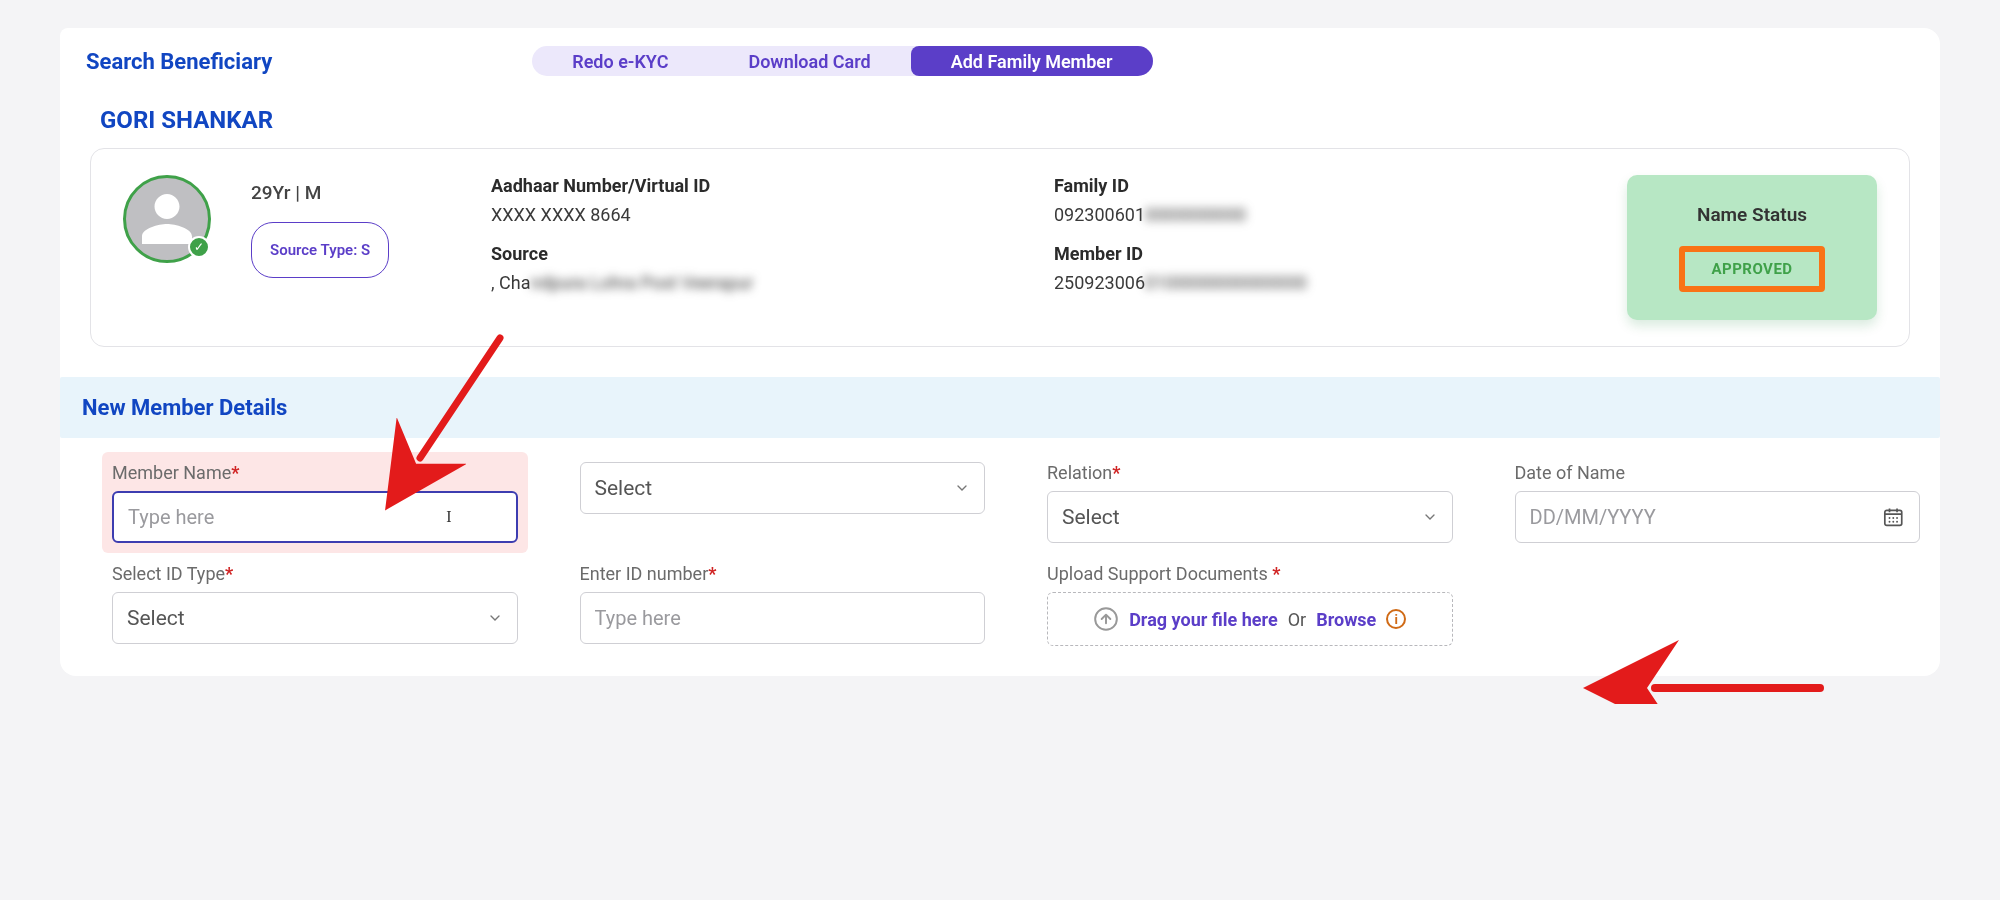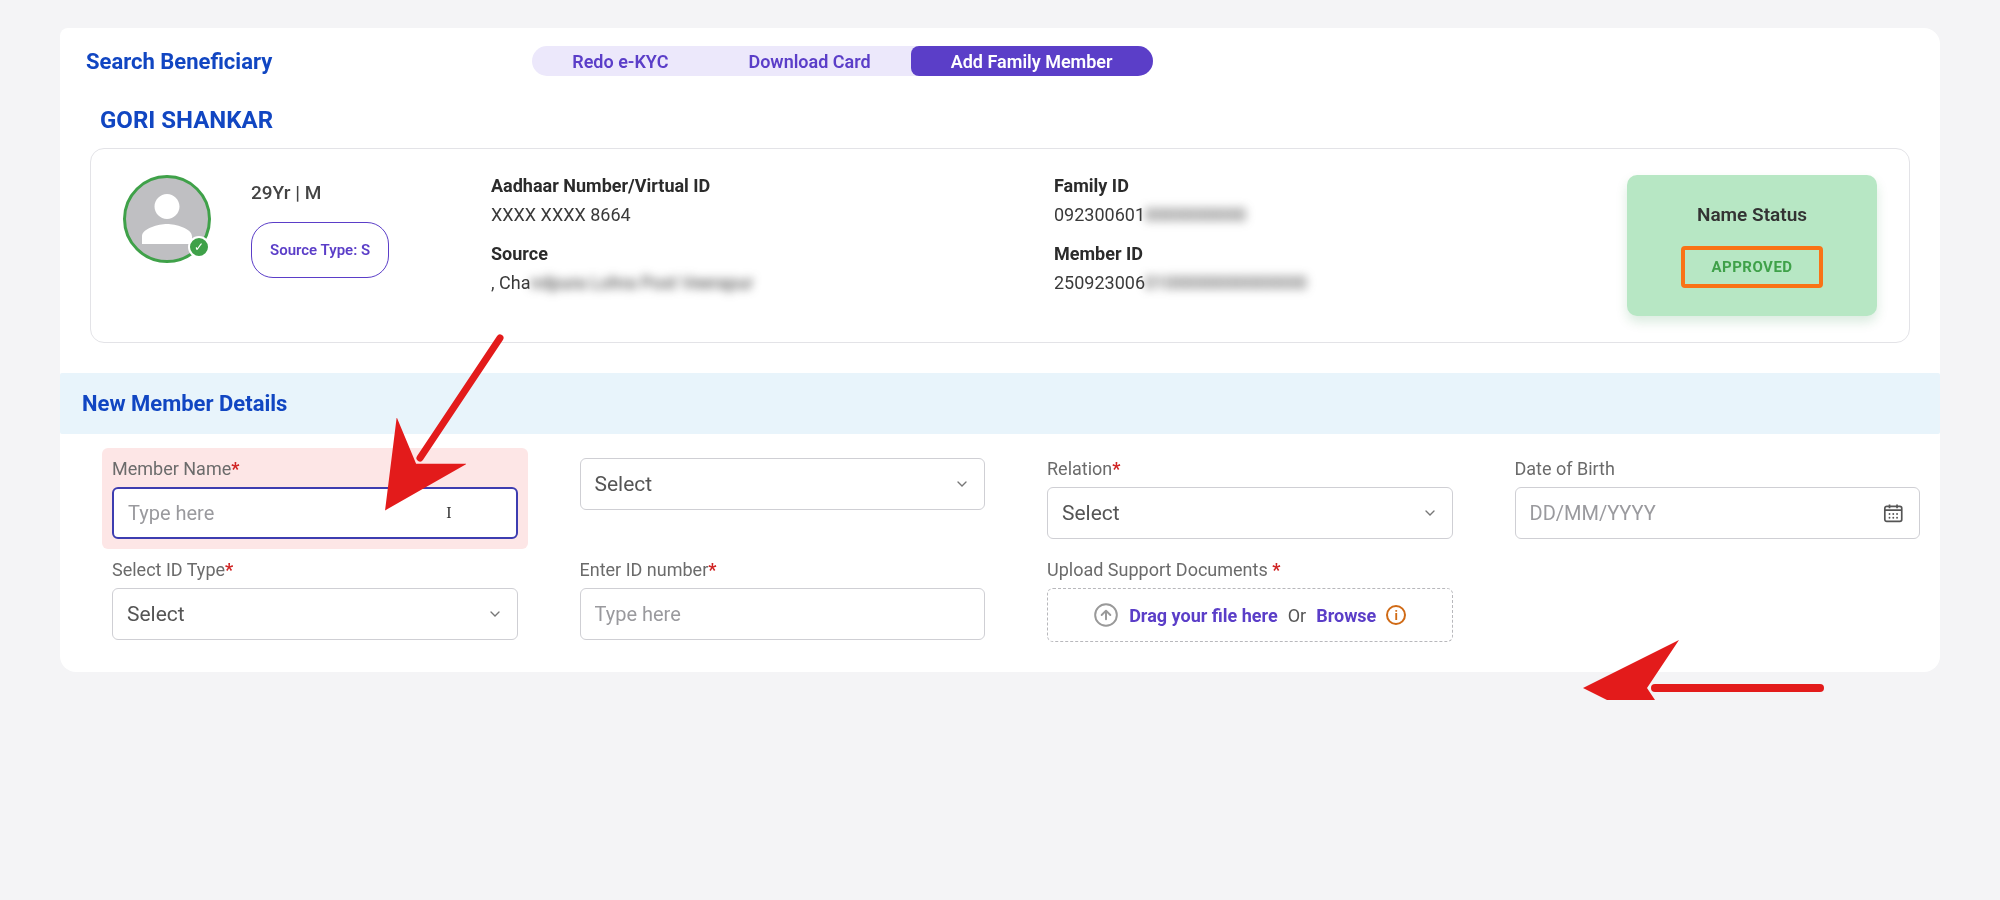--- a/index.html
+++ b/index.html
@@ -17,21 +17,21 @@
   .avatar svg { width: 60px; height: 60px; fill: #fff; }
   .avatar .tick { position: absolute; right: -2px; bottom: 2px; width: 22px; height: 22px; background: #3fa149; border: 2px solid #fff; border-radius: 50%; display:flex;align-items:center;justify-content:center;color:#fff;font-size:12px;}
   .basic-col { flex: 0 0 200px; padding-top: 6px; }
   .age-gender { font-size: 19px; color: #444; font-weight: 500; margin-bottom: 18px; }
   .src-chip { border: 1.5px solid #5b3ec8; color: #5b3ec8; font-weight: 600; font-size: 15px; padding: 18px 18px; border-radius: 22px; display: inline-block; }
   .info-col { flex: 1 1 auto; display: grid; grid-template-columns: 1fr 1fr; column-gap: 30px; row-gap: 18px; }
   .info-item .lbl { font-size: 18px; font-weight: 700; color: #2b2b2b; margin-bottom: 8px; }
   .info-item .val { font-size: 18px; color: #3a3a3a; }
   .status-box { flex: 0 0 250px; background: #b7e7c4; border-radius: 10px; padding: 28px 20px; text-align: center; box-shadow: 0 6px 12px rgba(0,120,40,0.15); }
   .status-lbl { font-size: 19px; font-weight: 600; color: #333; margin-bottom: 20px; }
-  .status-btn { display: inline-block; border: 4px solid #f97316; color: #3fa149; font-weight: 700; font-size: 15px; padding: 8px 26px; border-radius: 4px; letter-spacing: 0.5px; }
+  .status-btn { display: inline-block; border: 6px solid #f97316; color: #3fa149; font-weight: 700; font-size: 15px; padding: 8px 26px; border-radius: 4px; letter-spacing: 0.5px; }
 
   .section-header { background: #e8f4fb; color: #1146c2; font-size: 22px; font-weight: 700; padding: 18px 22px; margin-top: 30px; border-radius: 2px; }
   .form-grid { display: grid; grid-template-columns: 1fr 1fr 1fr 1fr; gap: 30px; padding: 24px 20px 10px 20px; }
   .form-cell { display: flex; flex-direction: column; position: relative; margin-left: 32px; }
   .flabel { font-size: 18px; color: #6b6b6b; margin-bottom: 8px; }
   .req { color: #d02424; font-weight: 700; }
   .control { height: 52px; border: 1px solid #cfcfd4; border-radius: 6px; background: #fff; padding: 0 14px; font-size: 20px; color: #333; display: flex; align-items: center; justify-content: space-between; cursor: pointer; }
   .control input { border: none; outline: none; font-size: 20px; width: 100%; background: transparent; color:#333;}
   .control input::placeholder { color: #9a9a9e; }
   .highlight-wrap { background: #fde6e6; padding: 10px; border-radius: 6px; margin: -10px; }
@@ -132,21 +132,21 @@
       <div class="flabel"><span>Relation</span><span class="req">*</span></div>
       <div class="control">
         <span class="sel-ph">Select</span>
         <svg class="chev" viewBox="0 0 24 24">
             <path d="M6 9l6 6 6-6" stroke="#777" stroke-width="2" fill="none" stroke-linecap="round"></path>
           </svg>
       </div>
     </div>
 
     <div class="form-cell">
-      <div class="flabel">Date of Birth</div>
+      <div class="flabel">Date of Name</div>
       <div class="control">
         <input type="text" style="color: rgb(102, 102, 102);" placeholder="DD/MM/YYYY">
         <svg class="cal-icon" viewBox="0 0 24 24">
             <rect x="3" y="5" width="18" height="16" rx="2" stroke="#555" stroke-width="1.8" fill="none"></rect>
             <path d="M3 9h18M8 3v4M16 3v4" stroke="#555" stroke-width="1.8"></path>
             <circle cx="8" cy="13" r="1" fill="#555"></circle>
             <circle cx="12" cy="13" r="1" fill="#555"></circle>
             <circle cx="16" cy="13" r="1" fill="#555"></circle>
             <circle cx="8" cy="17" r="1" fill="#555"></circle>
             <circle cx="12" cy="17" r="1" fill="#555"></circle>

